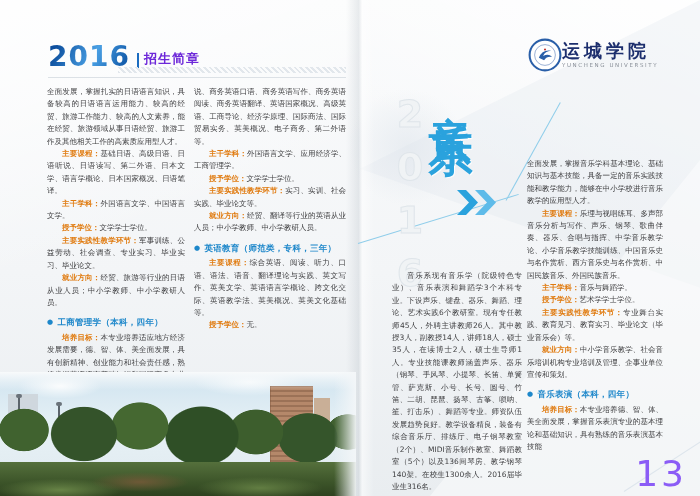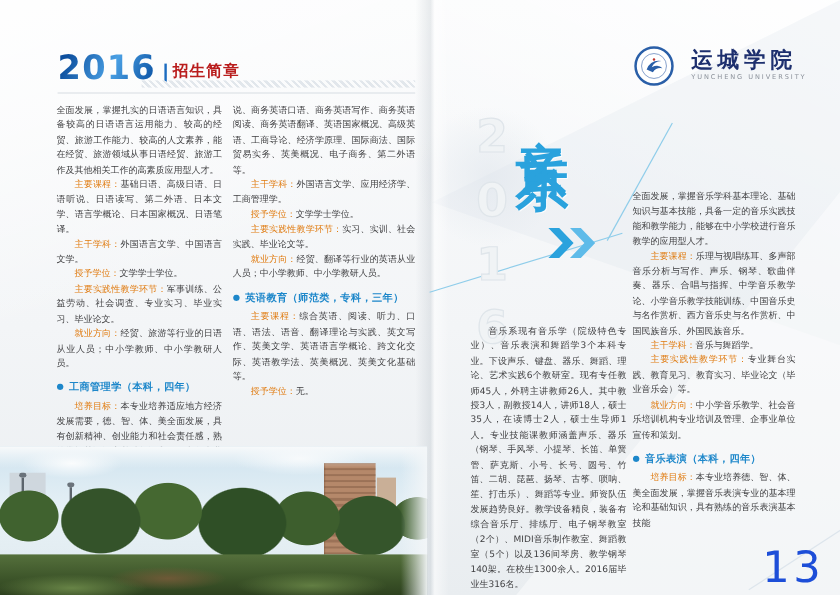--- a/index.html
+++ b/index.html
@@ -25,54 +25,54 @@
   .line-a{left:358px;top:243px;width:168px;background:#8fcdea;transform:rotate(-17deg);}
   .line-b{left:506px;top:200px;width:112px;background:#8fcdea;transform:rotate(-61deg);}
   .line-c{left:624px;top:491px;width:100px;background:#dde5ec;transform:rotate(-33deg);}
 
   
   .header{position:absolute;left:48px;top:44px;display:flex;align-items:flex-end;}
   .year{font-size:28px;line-height:26px;font-weight:bold;letter-spacing:1px;
     background:linear-gradient(115deg,#0d4f9e 10%,#4aa0e4 55%,#155fae 90%);
     -webkit-background-clip:text;background-clip:text;color:#1b6cc0;-webkit-text-fill-color:transparent;}
   .vrule{display:inline-block;width:2px;height:15px;background:#1b6cc0;margin:0 5px 2px 7px;}
-  .title-cn{font-size:13px;font-weight:bold;color:#b91c1c;letter-spacing:1px;padding-bottom:2px;}
+  .title-cn{font-size:13px;font-weight:bold;color:#6d28d9;letter-spacing:1px;padding-bottom:2px;}
   .hatch{position:absolute;left:118px;top:67px;width:228px;height:6px;
     background:repeating-linear-gradient(45deg,#e2e7ec 0 2px,rgba(255,255,255,0) 2px 4px);}
   .hrule{position:absolute;left:48px;top:77px;width:298px;height:1px;background:#dce1e6;}
 
   
-  .logo{position:absolute;left:528px;top:38px;display:flex;align-items:center;gap:14px;}
+  .logo{position:absolute;left:528px;top:38px;display:flex;align-items:center;gap:0;}
   .logo-text{display:flex;flex-direction:column;line-height:1;}
   .logo-cn{font-family:"DejaVu Serif",serif;font-size:18px;font-weight:bold;color:#1d2f6e;letter-spacing:4px;}
   .logo-en{font-size:5.5px;color:#8a9099;letter-spacing:1.6px;margin-top:3px;}
 
   
   .col{position:absolute;font-size:7.5px;line-height:12.4px;color:#3e3e40;
     text-align:justify;overflow:hidden;}
   .col p{margin:0;}
   .col p.indent{text-indent:2em;}
   .col p.section{color:#1d87ca;font-weight:bold;font-size:8.5px;margin:7px 0 3px;text-indent:0;letter-spacing:.3px;}
   .col .bullet{color:#1d87ca;margin-right:4px;font-size:7px;vertical-align:1px;}
-  .col .label{color:#e07b10;font-weight:normal;}
+  .col .label{color:#e07b10;font-weight:bold;}
   #left-col1{left:47px;top:86px;width:138px;height:322px;}
   #left-col2{left:194px;top:86px;width:152px;height:316px;}
   #right-colA{left:392px;top:222px;width:130px;height:238px;margin-top:48px;}
   #right-colB{left:527px;top:158px;width:136px;height:334px;}
 
   
   .watermark-2016{position:absolute;left:388px;top:92px;writing-mode:vertical-rl;text-orientation:upright;
     font-size:38px;font-weight:bold;color:#f0f3f5;-webkit-text-stroke:1px #dfe5ea;letter-spacing:9px;}
   .dept-title{position:absolute;left:422px;top:80px;writing-mode:vertical-rl;text-orientation:upright;
     font-size:44px;font-weight:bold;color:#2aa2dd;letter-spacing:8px;
     text-shadow:1px 1px 0 rgba(255,255,255,.8);}
   .chevrons{position:absolute;left:456px;top:190px;}
 
   
-  .page-num{position:absolute;right:13px;bottom:2px;font-size:36px;color:#1d4ed8;letter-spacing:3px;}
+  .page-num{position:absolute;right:13px;bottom:2px;font-size:36px;color:#8b5cf6;letter-spacing:3px;}
 
   
   .photo{position:absolute;left:0;top:372px;width:356px;height:124px;overflow:hidden;}
   .sky{position:absolute;inset:0;
     background:
       radial-gradient(60px 18px at 60px 14px,rgba(255,255,255,.9),rgba(255,255,255,0) 70%),
       radial-gradient(80px 20px at 250px 10px,rgba(255,255,255,.8),rgba(255,255,255,0) 70%),
       linear-gradient(#cfe3ef 0%,#e7f1f6 45%,#dfe9ee 100%);}
   .bldg-l{position:absolute;left:8px;top:22px;width:30px;height:48px;background:#ccd4d9;opacity:.85;}
   .bldg-r{position:absolute;left:270px;top:14px;width:42px;height:76px;
@@ -187,20 +187,21 @@
     </div>
 
     <div id="right-colA" class="col">
         <p class="body indent">音乐系现有音乐学（院级特色专业）、音乐表演和舞蹈学3个本科专业。下设声乐、键盘、器乐、舞蹈、理论、艺术实践6个教研室。现有专任教师45人，外聘主讲教师26人。其中教授3人，副教授14人，讲师18人，硕士35人，在读博士2人，硕士生导师1人。专业技能课教师涵盖声乐、器乐（钢琴、手风琴、小提琴、长笛、单簧管、萨克斯、小号、长号、圆号、竹笛、二胡、琵琶、扬琴、古筝、唢呐、笙、打击乐）、舞蹈等专业。师资队伍发展趋势良好。教学设备精良，装备有综合音乐厅、排练厅、电子钢琴教室（2个）、MIDI音乐制作教室、舞蹈教室（5个）以及136间琴房、教学钢琴140架。在校生1300余人。2016届毕业生316名。</p>
         <p class="section"><span class="bullet">●</span><span>音乐学（师范类，本科，四年）</span></p>
       </div>
     <div id="right-colB" class="col">
         <p class="body">全面发展，掌握音乐学科基本理论、基础知识与基本技能，具备一定的音乐实践技能和教学能力，能够在中小学校进行音乐教学的应用型人才。</p>
         <p class="body indent"><span class="label">主要课程：</span>乐理与视唱练耳、多声部音乐分析与写作、声乐、钢琴、歌曲伴奏、器乐、合唱与指挥、中学音乐教学论、小学音乐教学技能训练、中国音乐史与名作赏析、西方音乐史与名作赏析、中国民族音乐、外国民族音乐。</p>
         <p class="body indent"><span class="label">主干学科：</span>音乐与舞蹈学。</p>
+        <p class="body indent"><span class="label">授予学位：</span>艺术学学士学位。</p>
         <p class="body indent"><span class="label">主要实践性教学环节：</span>专业舞台实践、教育见习、教育实习、毕业论文（毕业音乐会）等。</p>
         <p class="body indent"><span class="label">就业方向：</span>中小学音乐教学、社会音乐培训机构专业培训及管理、企事业单位宣传和策划。</p>
         <p class="section"><span class="bullet">●</span><span>音乐表演（本科，四年）</span></p>
         <p class="body indent"><span class="label">培养目标：</span>本专业培养德、智、体、美全面发展，掌握音乐表演专业的基本理论和基础知识，具有熟练的音乐表演基本技能</p>
       </div>
 
     <div class="page-num">13</div>
   </div>
 
 </div>

